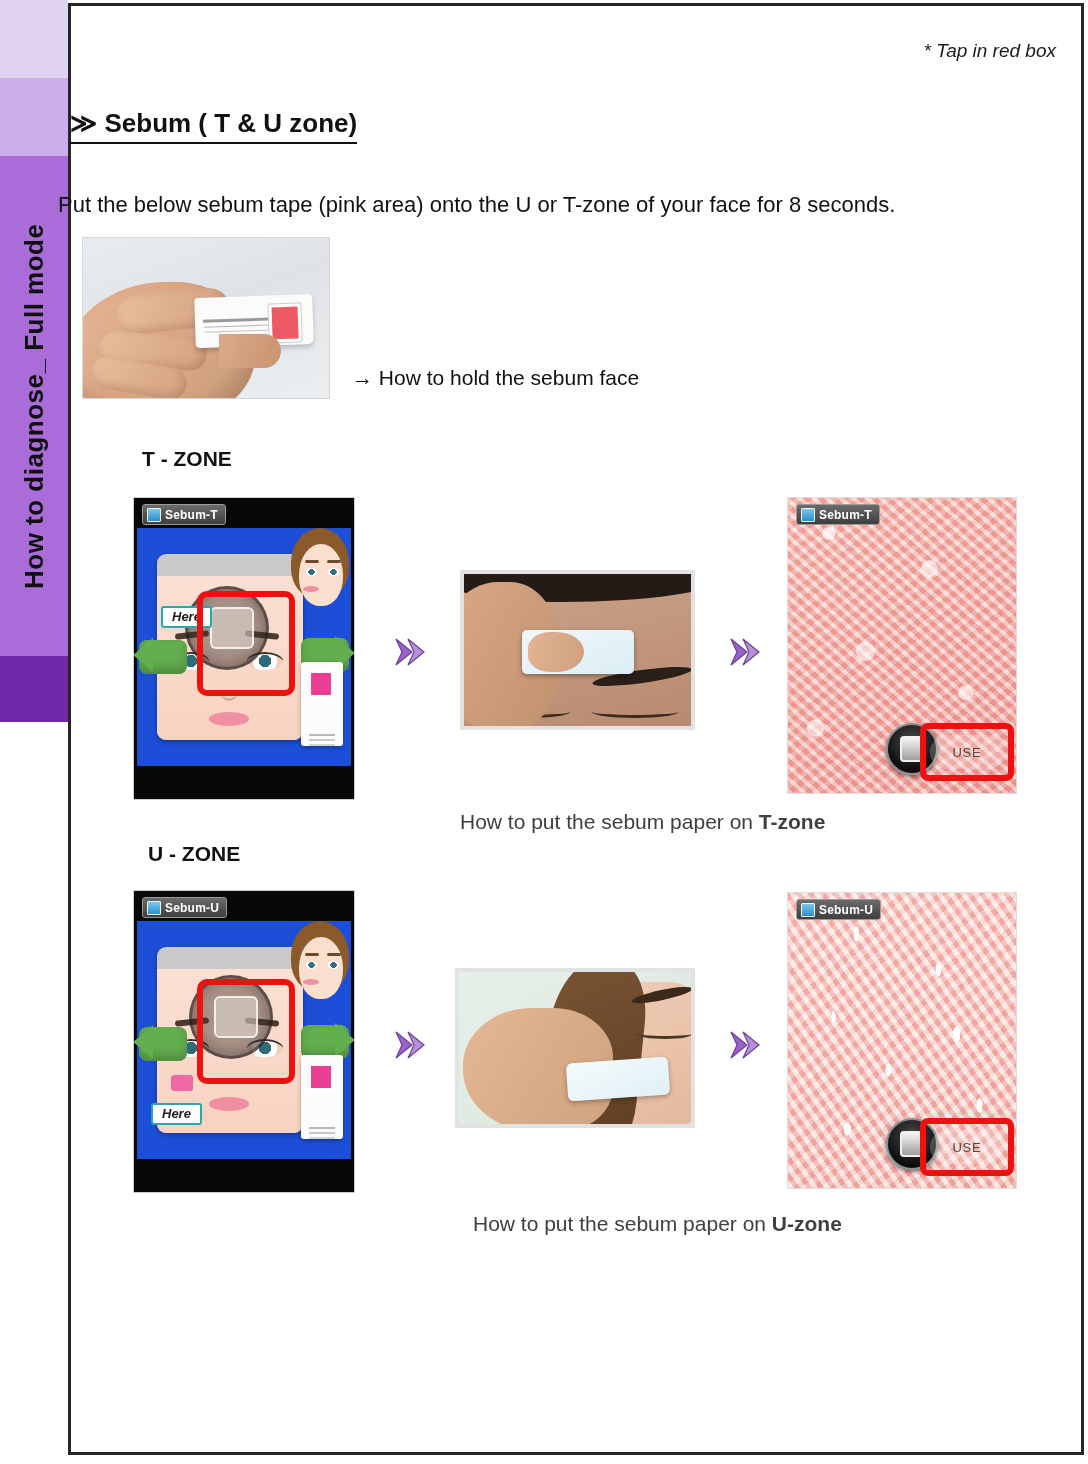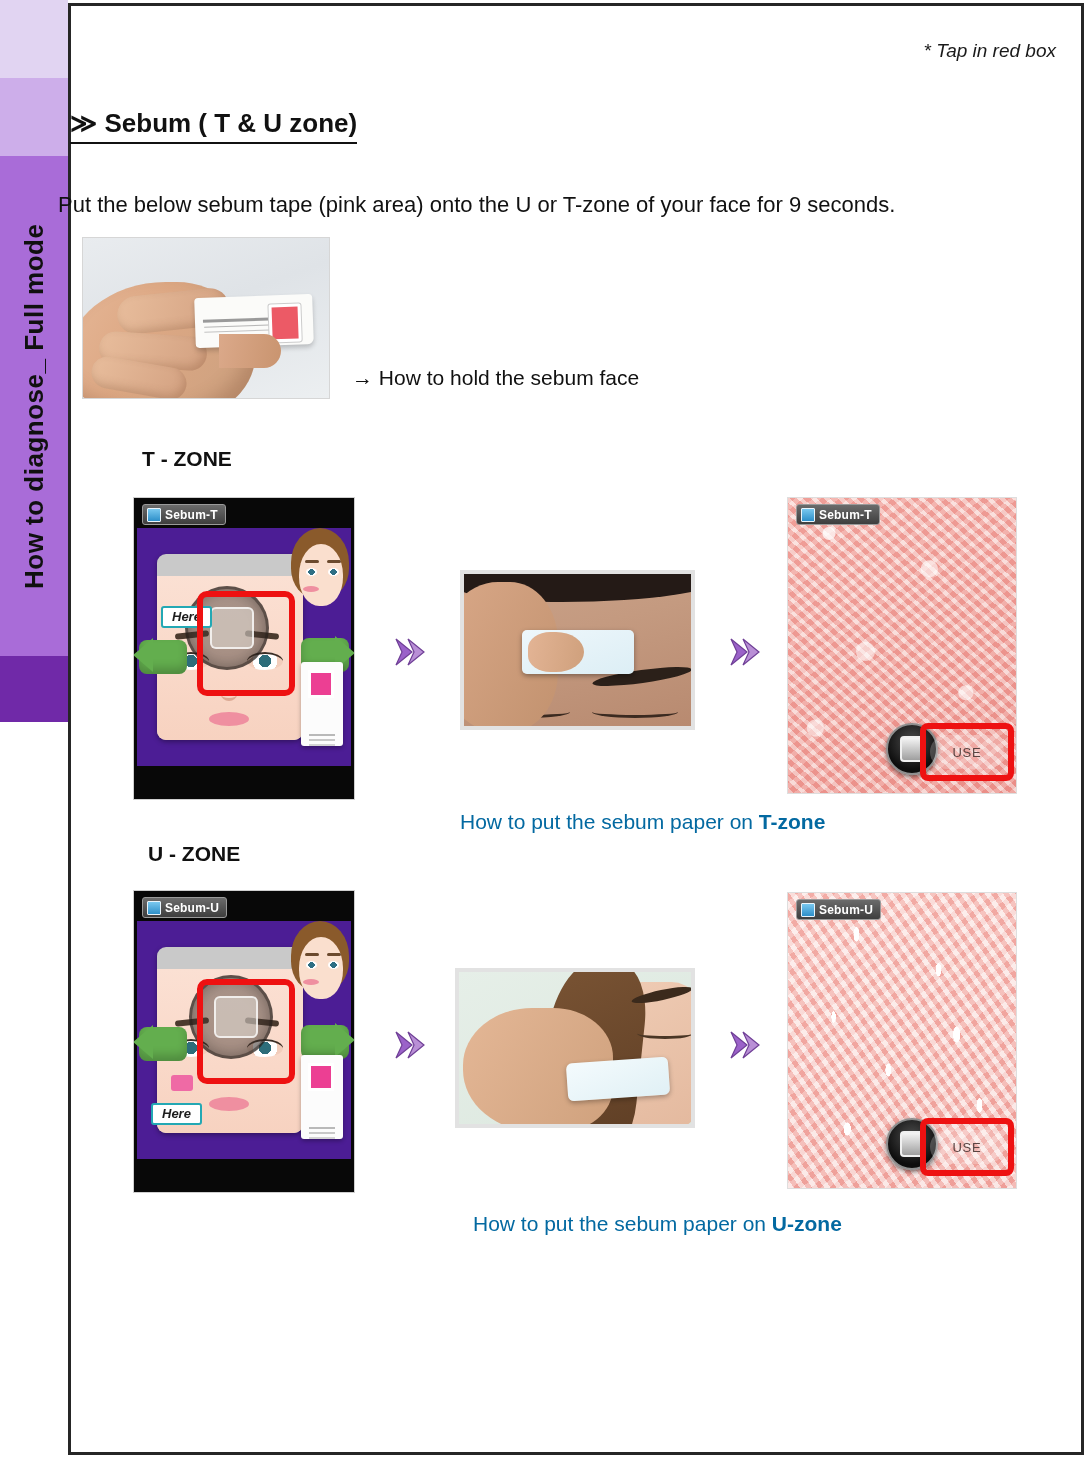--- a/index.html
+++ b/index.html
@@ -187,21 +187,21 @@
     font-weight: bold;
     color: #111111;
     white-space: nowrap;
   }
   #t-zone-label { left: 142px; top: 447px; }
   #u-zone-label { left: 148px; top: 842px; }
 
   .row-caption {
     position: absolute;
     font-size: 21px;
-    color: #0369a1;
+    color: #404040;
     white-space: nowrap;
   }
   #t-row-caption { left: 460px; top: 810px; }
   #u-row-caption { left: 473px; top: 1212px; }
   .row-caption b { font-weight: bold; }
 
   
   .phone {
     position: absolute;
     width: 222px;
@@ -212,21 +212,21 @@
     overflow: hidden;
   }
   #phone-t { left: 133px; top: 497px; }
   #phone-u { left: 133px; top: 890px; }
 
   .phone-stage {
     position: absolute;
     left: 3px; top: 30px;
     width: 214px;
     height: 238px;
-    background: #4c1d95;
+    background: #1d4ed8;
   }
   .app-badge {
     position: absolute;
     left: 8px; top: 6px;
     height: 19px;
     padding: 0 7px 0 4px;
     display: flex;
     align-items: center;
     gap: 4px;
     background: linear-gradient(#6b6b6b,#3e3e3e);
@@ -573,21 +573,21 @@
 </div>
 
 <div id="page-frame"></div>
 
 <div id="header">
   <div id="tap-note">* Tap in red box</div>
 </div>
 
 <div id="section-heading">≫ Sebum ( T &amp; U zone)</div>
 
-<div id="intro-text">Put the below sebum tape (pink area) onto the U or T-zone of your face for 9 seconds.</div>
+<div id="intro-text">Put the below sebum tape (pink area) onto the U or T-zone of your face for 8 seconds.</div>
 
 <div id="hold-photo">
   <div class="hold-hand"></div>
   <div class="hold-finger hold-f1"></div>
   <div class="hold-finger hold-f2"></div>
   <div class="hold-finger hold-f3"></div>
   <div class="hold-card">
     <div class="hold-card-txt"></div>
     <div class="hold-card-win"></div>
   </div>

